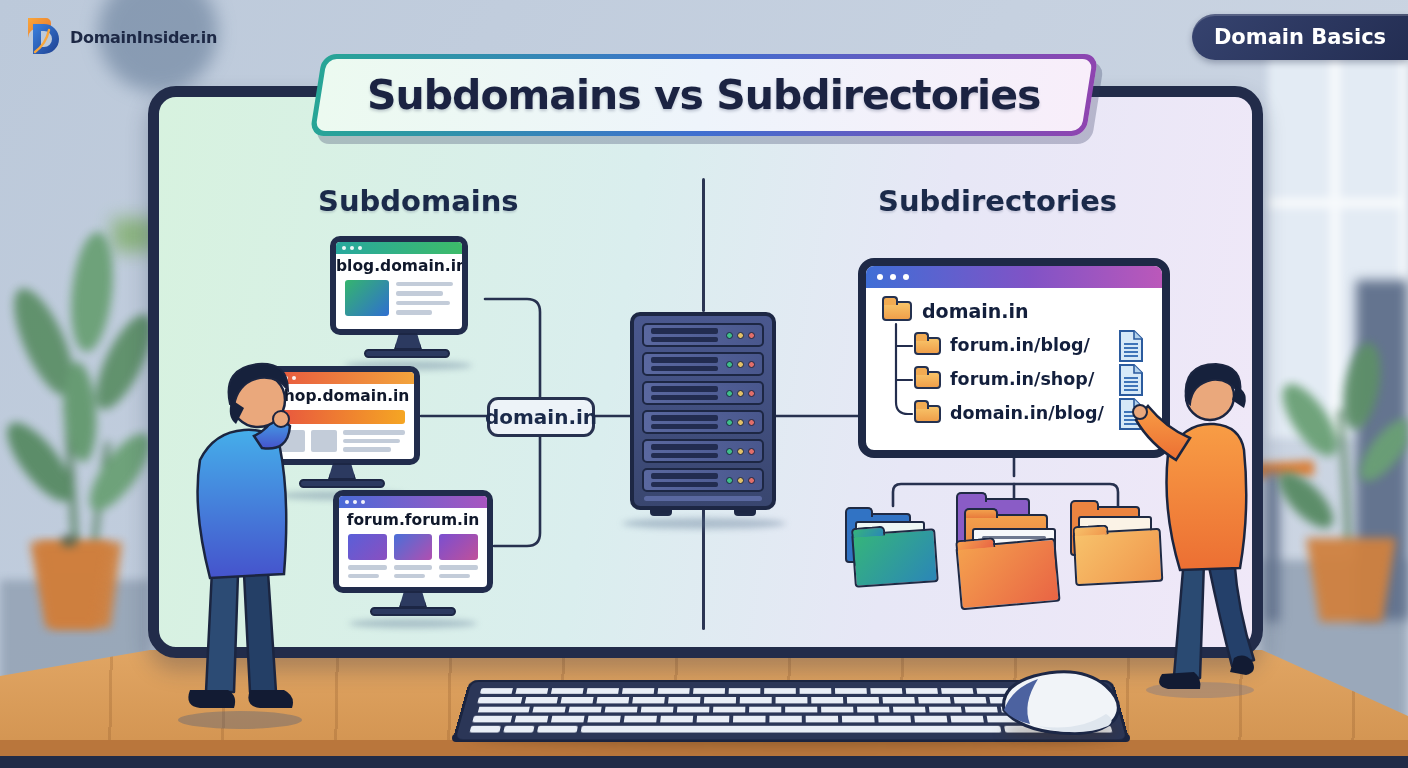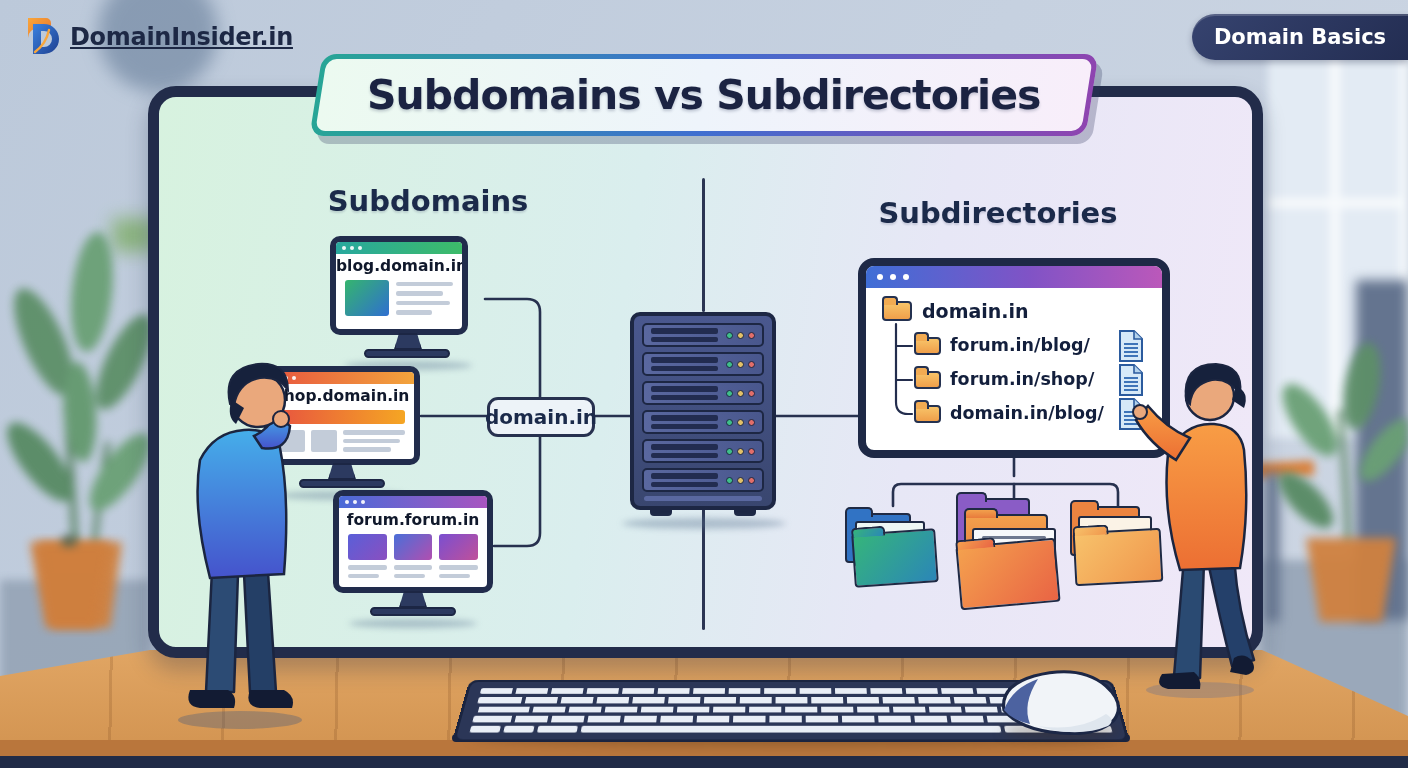--- a/index.html
+++ b/index.html
@@ -44,21 +44,21 @@
     transform:skewX(-9deg); border-radius:14px; padding:5px;
     background:linear-gradient(90deg,#27a596 0%,#3f6fd0 50%,#8e44b0 100%);
     box-shadow:7px 8px 0 rgba(45,55,95,.28); }
   .banner-inner { width:100%; height:100%; border-radius:10px;
     background:linear-gradient(90deg,#ecfaf0 0%,#eef4fb 50%,#f8eefa 100%);
     display:flex; align-items:center; justify-content:center; }
   .banner-text { transform:skewX(9deg); font-size:41px; font-weight:800; color:#1b2342;
     letter-spacing:-1px; text-shadow:0 2px 3px rgba(25,35,75,.22); white-space:nowrap; }
 
   .panel-heading { position:absolute; font-size:29px; font-weight:800; color:#1b2a4a;
-    text-shadow:0 2px 2px rgba(25,35,75,.15); text-align:center; }
+    text-shadow:0 2px 2px rgba(25,35,75,.15); }
 
   
   .monitor { position:absolute; }
   .mon-screen { position:relative; background:#fff; border:6px solid #212c4c; border-radius:10px; overflow:hidden; }
   .mon-bar { height:12px; display:flex; align-items:center; gap:4px; padding-left:6px; }
   .dot { width:4px; height:4px; border-radius:50%; background:#fff; opacity:.92; }
   .mon-label { text-align:center; font-weight:700; color:#10182b; margin-top:3px; font-size:15.5px; }
   .mon-content { padding:5px 9px 0 9px; }
   .line { background:#c3ccd9; border-radius:2px; height:4.5px; }
   .mon-neck { position:absolute; background:#2c3a60; border:2px solid #1c2644;
@@ -111,21 +111,21 @@
   .krow { height:10px; border-radius:2px;
     background:repeating-linear-gradient(90deg,#e9eef6 0 33px,#2b3657 33px 37px); }
   .krow.o1 { background-position:12px 0; } .krow.o2 { background-position:22px 0; } .krow.o3 { background-position:6px 0; }
   .krow-space { height:11px; display:flex; gap:4px; }
   .key { background:#e9eef6; border-radius:2px; height:100%; width:30px; }
   .key.w { width:40px; } .spacebar { flex:1; background:#e9eef6; border-radius:2px; }
   .kb-edge { position:absolute; left:452px; top:734px; width:678px; height:8px; background:#1a2440; border-radius:8px; }
 
   
   .logo { position:absolute; left:22px; top:16px; display:flex; align-items:center; gap:8px; }
-  .logo-text { font-size:24px; font-weight:800; color:#1d2845; letter-spacing:-.3px;text-decoration:underline; }
+  .logo-text { font-size:16px; font-weight:800; color:#1d2845; letter-spacing:-.3px; }
   .badge { position:absolute; left:1192px; top:14px; width:216px; height:46px;
     border-radius:23px 0 0 23px; background:linear-gradient(135deg,#36436f 0%,#232d52 100%);
     box-shadow:inset 0 2px 0 rgba(255,255,255,.18), 0 3px 6px rgba(20,30,60,.3);
     display:flex; align-items:center; justify-content:center; }
   .badge-text { color:#fff; font-size:21px; font-weight:700;text-align:right; }
 </style>
 </head>
 <body>
 
 <div class="stage">
@@ -193,21 +193,21 @@
     </g>
   </svg>
 
   <div class="banner">
     <div class="banner-inner">
       <div class="banner-text">Subdomains vs Subdirectories</div>
     </div>
   </div>
 
   <div class="panel-heading" style="left:318px; top:184px; width:220px;">Subdomains</div>
-  <div class="panel-heading" style="left:878px; top:184px; width:240px;margin-top:12px;">Subdirectories</div>
+  <div class="panel-heading" style="left:878px; top:184px; width:240px;">Subdirectories</div>
 
   <div class="monitor" style="left:330px; top:236px; width:154px;">
     <div class="mon-screen" style="width:138px; height:99px;">
       <div class="mon-bar" style="background:linear-gradient(90deg,#28a89e,#3dbb69);">
         <span class="dot"></span>
           <span class="dot"></span>
           <span class="dot"></span>
       </div>
       <div class="mon-label">blog.domain.in</div>
       <div class="mon-content" style="display:flex; gap:7px;">

